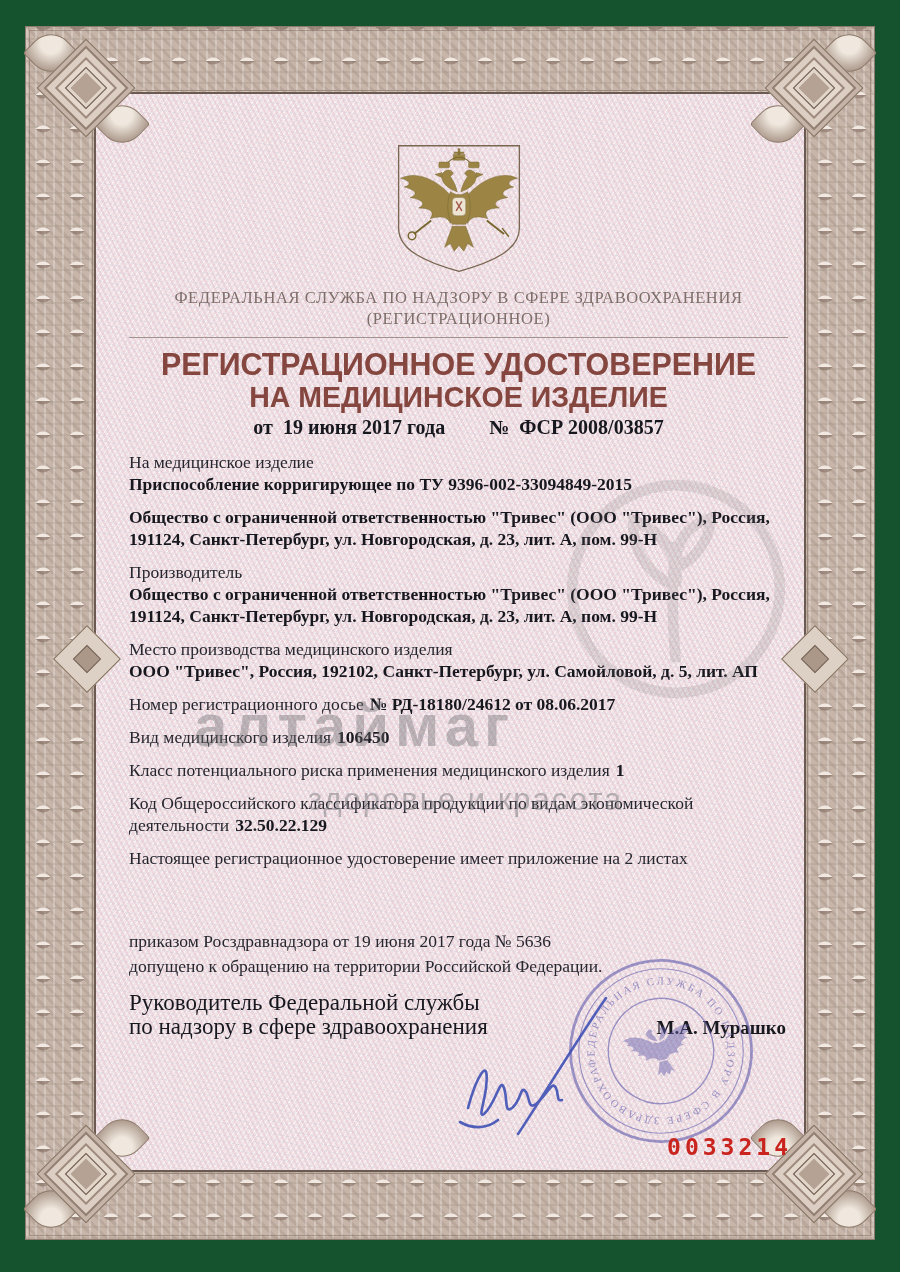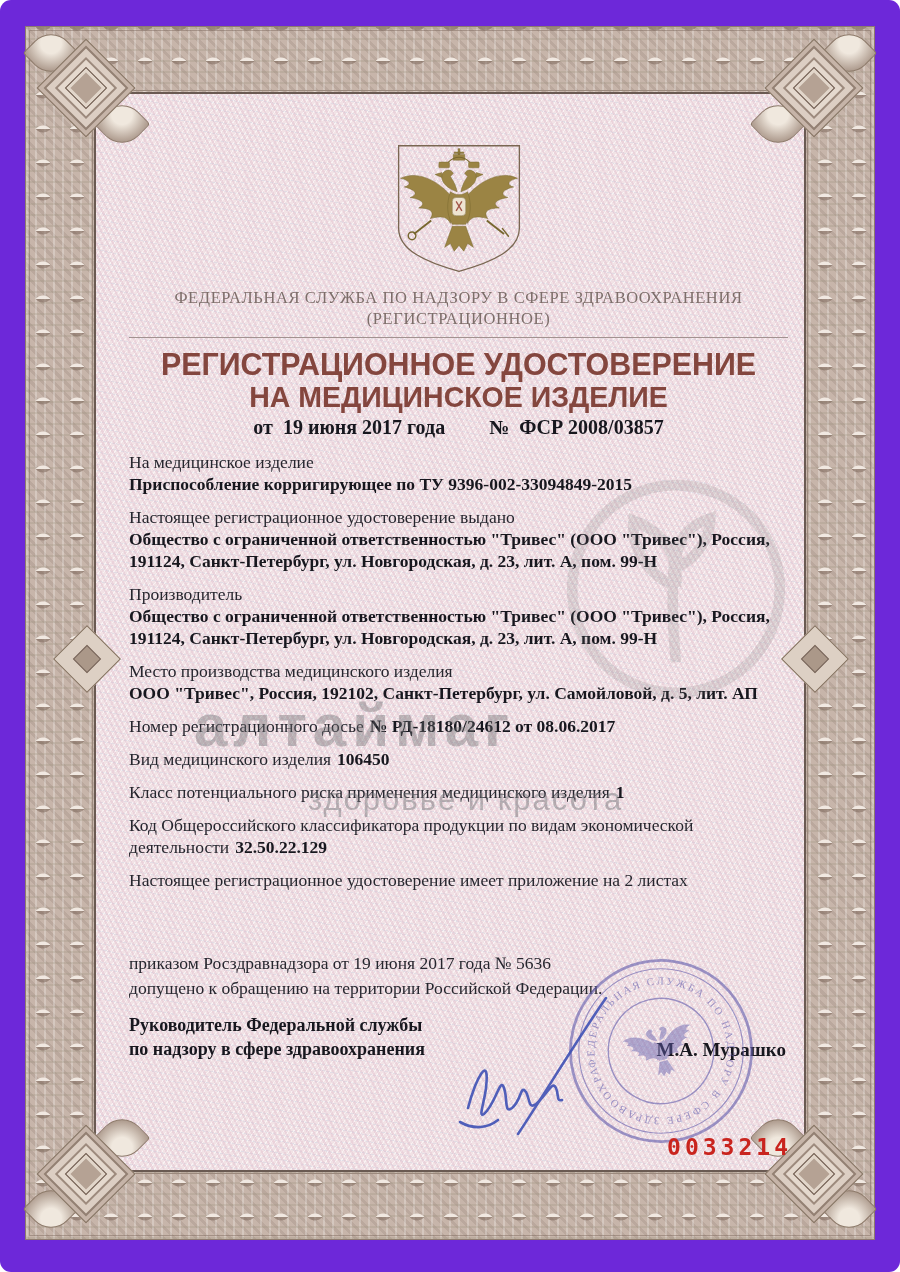--- a/index.html
+++ b/index.html
@@ -1,17 +1,17 @@
 <!DOCTYPE html>
 <html><head>
 <meta charset="utf-8">
 <style>
   html,body{margin:0;padding:0;background:#ffffff;}
-  .page{position:relative;width:900px;height:1272px;background:#6d28d9;overflow:hidden;
-        font-family:"Liberation Serif", serif;border-radius:11px;}
+  .page{position:relative;width:900px;height:1272px;background:#14532d;overflow:hidden;
+        font-family:"Liberation Serif", serif;}
 
   
   .frame{position:absolute;left:25px;top:26px;right:25px;bottom:32px;
          border:1px solid #8d7a6e;
          background-color:#c7b5aa;
          background-image:
            radial-gradient(circle at 50% 118%, rgba(243,235,228,.95) 21%, rgba(243,235,228,0) 23%),
            radial-gradient(circle at 50% -18%, rgba(124,102,90,.55) 21%, rgba(124,102,90,0) 23%),
            repeating-linear-gradient(0deg, rgba(158,148,128,.28) 0 2px, rgba(0,0,0,0) 2px 11px),
            repeating-linear-gradient(90deg, rgba(255,255,255,.25) 0 2px, rgba(0,0,0,0) 2px 9px),
@@ -72,21 +72,21 @@
   .para{margin:0 0 11px 0;}
   .para .lbl{display:block;}
   .para .val{display:block;font-weight:700;color:#17171e;}
   .line{margin:0 0 11px 0;}
   .line b{margin-left:6px;color:#17171e;}
   .note{margin:0 0 0 0;}
 
   .footer-block{margin-top:60px;}
   .order-line{margin:0;font-size:17.5px;line-height:25px;color:#26262e;}
   .signatory{display:flex;justify-content:space-between;align-items:flex-end;margin-top:12px;}
-  .sig-post{font-weight:700;font-size:18px;line-height:24px;color:#17171e;}
+  .sig-post{font-weight:400;font-size:23px;line-height:24px;color:#17171e;}
   .sig-name{font-weight:700;font-size:19px;color:#17171e;padding-right:2px;}
 
   .serial{position:absolute;right:12px;bottom:10px;z-index:7;
           font-family:"DejaVu Sans Mono", monospace;font-size:23px;font-weight:700;
           letter-spacing:4px;color:#c9241e;}
 
   
   .wm-layer{position:absolute;inset:0;pointer-events:none;z-index:5;}
   .wm-logo{position:absolute;left:462px;top:377px;width:236px;height:236px;opacity:.16;}
   .wm-brand{position:absolute;left:98px;top:597px;
@@ -184,21 +184,20 @@
     </div>
 
     <div class="body-text">
 
       <p class="para">
         <span class="lbl">На медицинское изделие</span>
         <span class="val">Приспособление корригирующее по ТУ 9396-002-33094849-2015</span>
       </p>
 
       <p class="para">
-        <span class="lbl">Настоящее регистрационное удостоверение выдано</span>
         <span class="val">Общество с ограниченной ответственностью "Тривес" (ООО "Тривес"), Россия, 191124, Санкт-Петербург, ул. Новгородская, д. 23, лит. А, пом. 99-Н</span>
       </p>
 
       <p class="para">
         <span class="lbl">Производитель</span>
         <span class="val">Общество с ограниченной ответственностью "Тривес" (ООО "Тривес"), Россия, 191124, Санкт-Петербург, ул. Новгородская, д. 23, лит. А, пом. 99-Н</span>
       </p>
 
       <p class="para">
         <span class="lbl">Место производства медицинского изделия</span>

